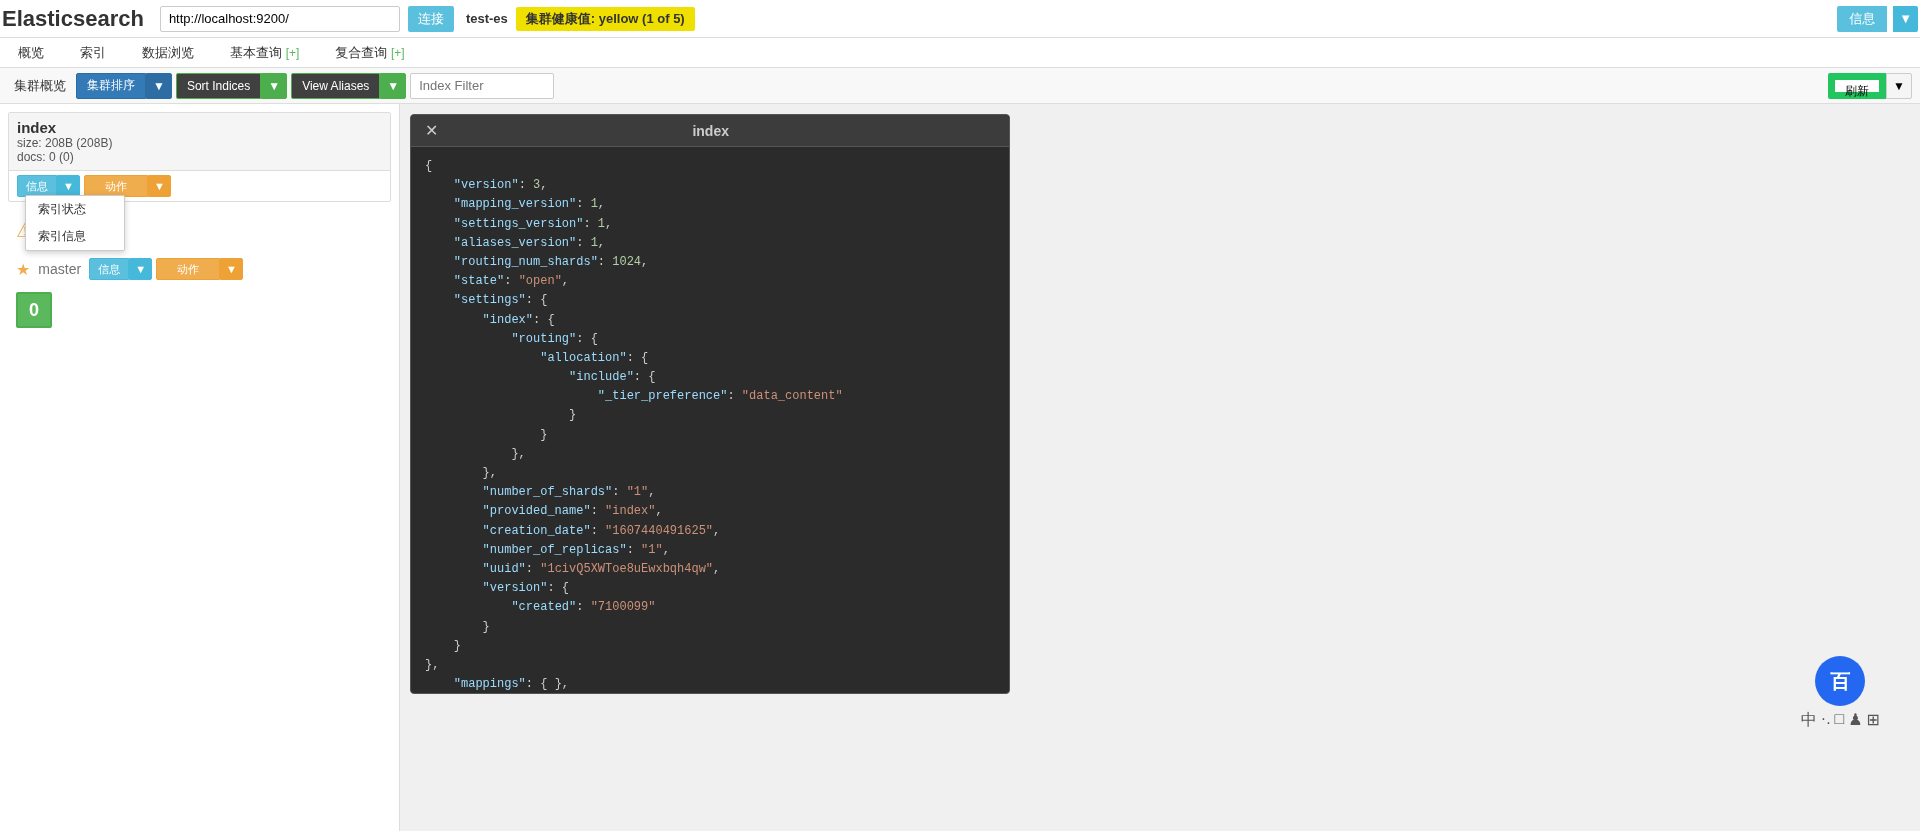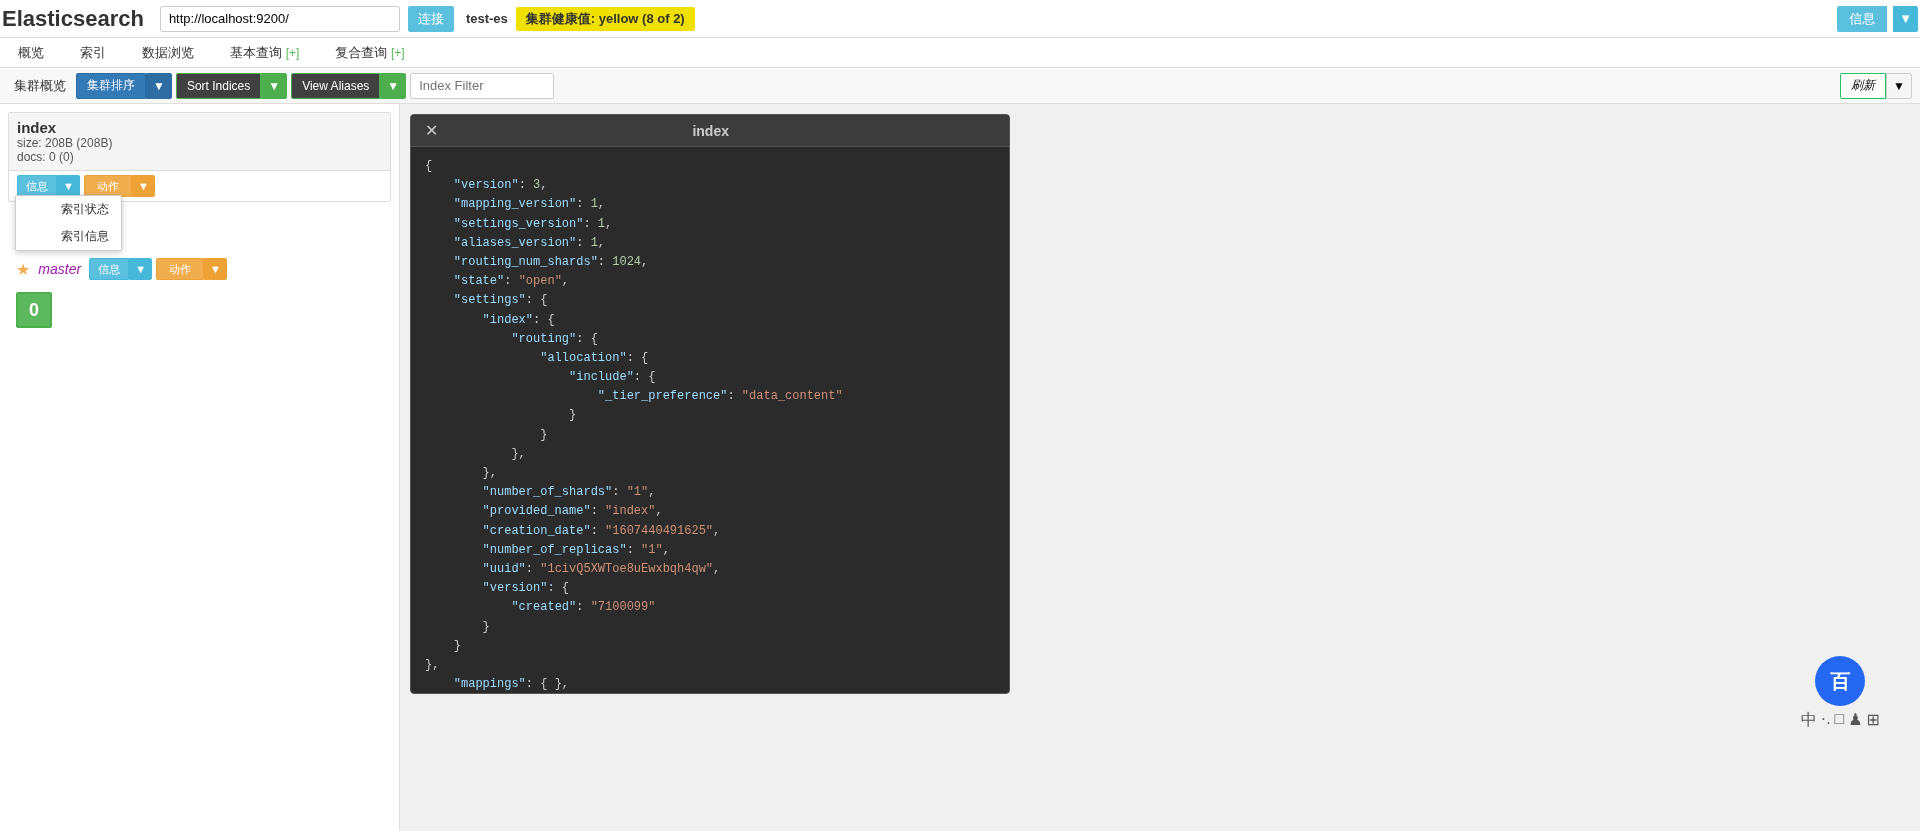--- a/index.html
+++ b/index.html
@@ -66,22 +66,22 @@
     }
     .btn-success-arrow {
       background: #4cae4c; color: #fff; border: 1px solid #4cae4c;
       padding: 3px 6px; font-size: 12px; cursor: pointer; border-radius: 0 2px 2px 0; height: 26px;
     }
     .index-filter {
       border: 1px solid #ccc; padding: 3px 8px; font-size: 13px;
       width: 144px; height: 26px; border-radius: 2px;
     }
     .refresh-btn {
-      background: #fff; border: 1px solid #22c55e; padding: 3px 10px;
-      font-size: 12px; cursor: pointer; border-radius: 2px 0 0 2px; height: 26px; margin-left: auto; font-style: italic;
+      background: #fff; border: 7px solid #22c55e; padding: 3px 10px;
+      font-size: 12px; cursor: pointer; border-radius: 2px 0 0 2px; height: 26px; margin-left: auto;
     }
     .refresh-arrow {
       background: #f5f5f5; border: 1px solid #ccc; padding: 3px 6px;
       font-size: 12px; cursor: pointer; border-radius: 0 2px 2px 0; height: 26px;
     }
 
     
     .main-content { display: flex; height: calc(831px - 38px - 30px - 36px); }
 
     
@@ -96,21 +96,21 @@
     .btn-info {
       background: #5bc0de; color: #fff; border: 1px solid #46b8da;
       padding: 2px 8px; font-size: 11px; cursor: pointer; border-radius: 2px 0 0 2px; height: 22px;
     }
     .btn-info-arrow {
       background: #46b8da; color: #fff; border: 1px solid #46b8da;
       padding: 2px 5px; font-size: 11px; cursor: pointer; border-radius: 0 2px 2px 0; height: 22px;
     }
     .btn-warning {
       background: #f0ad4e; color: #fff; border: 1px solid #eea236;
-      padding: 2px 12px; font-size: 11px; cursor: pointer; border-radius: 2px 0 0 2px; height: 22px;
+      padding: 2px 20px; font-size: 11px; cursor: pointer; border-radius: 2px 0 0 2px; height: 22px;
     }
     .btn-warning-arrow {
       background: #eea236; color: #fff; border: 1px solid #eea236;
       padding: 2px 5px; font-size: 11px; cursor: pointer; border-radius: 0 2px 2px 0; height: 22px;
     }
 
     
     .dropdown-menu {
       position: absolute; background: #fff; border: 1px solid #ccc;
       box-shadow: 0 2px 6px rgba(0,0,0,0.2); z-index: 100;
@@ -121,21 +121,21 @@
     }
 
     
     .unassigned-section { display: flex; align-items: center; gap: 8px; padding: 8px; }
     .warning-icon { color: #f0ad4e; font-size: 20px; }
     .unassigned-label { font-size: 14px; color: #333; }
 
     
     .master-section { display: flex; align-items: center; gap: 8px; padding: 8px; }
     .star-icon { color: #f0ad4e; font-size: 16px; }
-    .master-label { font-size: 14px; color: #a21caf; font-style: italic; }
+    .master-label { font-size: 14px; color: #737373; }
     .master-actions { display: flex; gap: 4px; }
 
     
     .shard-box {
       width: 36px; height: 36px; background: #5cb85c; border: 2px solid #4cae4c;
       display: flex; align-items: center; justify-content: center;
       font-size: 18px; font-weight: bold; color: #fff; border-radius: 2px;
     }
     .shard-box.green { background: #5cb85c; border-color: #4cae4c; }
 
@@ -179,21 +179,21 @@
     .modal-body::-webkit-scrollbar-thumb { background: #666; border-radius: 4px; }
   </style>
 </head>
 <body>
 
 <div class="top-bar">
   <span class="app-title">Elasticsearch</span>
   <input class="url-input" value="http://localhost:9200/" style="">
   <button class="connect-btn">连接</button>
   <span class="cluster-name">test-es</span>
-  <span class="health-badge">集群健康值: yellow (8 of 2)</span>
+  <span class="health-badge">集群健康值: yellow (1 of 5)</span>
   <div class="top-right">
     <button class="info-btn-top">信息</button>
     <button class="info-btn-arrow">▼</button>
   </div>
 </div>
 
 <div class="nav-bar">
   <a class="nav-item">概览</a>
   <a class="nav-item">索引</a>
   <a class="nav-item">数据浏览</a>
@@ -236,21 +236,21 @@
         <div class="index-name">index</div>
         <div class="index-meta">size: 208B (208B)</div>
         <div class="index-meta">docs: 0 (0)</div>
       </div>
       <div class="index-actions" style="position:relative;">
         <div class="btn-group">
           <button class="btn-info">信息</button>
           <button class="btn-info-arrow">▼</button>
         </div>
 
-        <div class="dropdown-menu" style="position:absolute;top:24px;left:6px;z-index:200;padding-left:33px;">
+        <div class="dropdown-menu" style="position:absolute;top:24px;left:16px;z-index:200;">
           <div class="dropdown-item">索引状态</div>
           <div class="dropdown-item">索引信息</div>
         </div>
         <div class="btn-group">
           <button class="btn-warning">动作</button>
           <button class="btn-warning-arrow">▼</button>
         </div>
       </div>
     </div>
 

